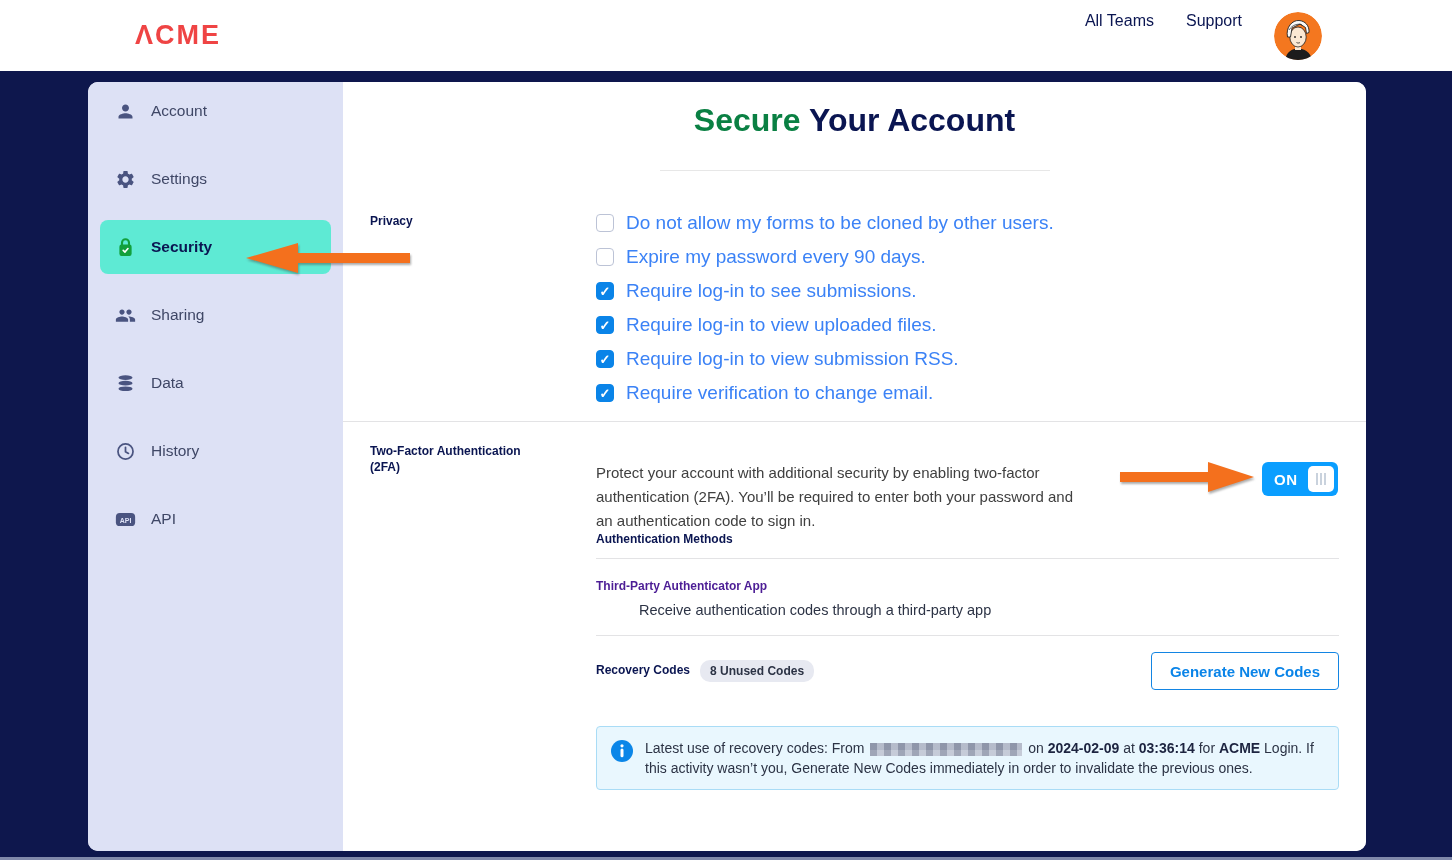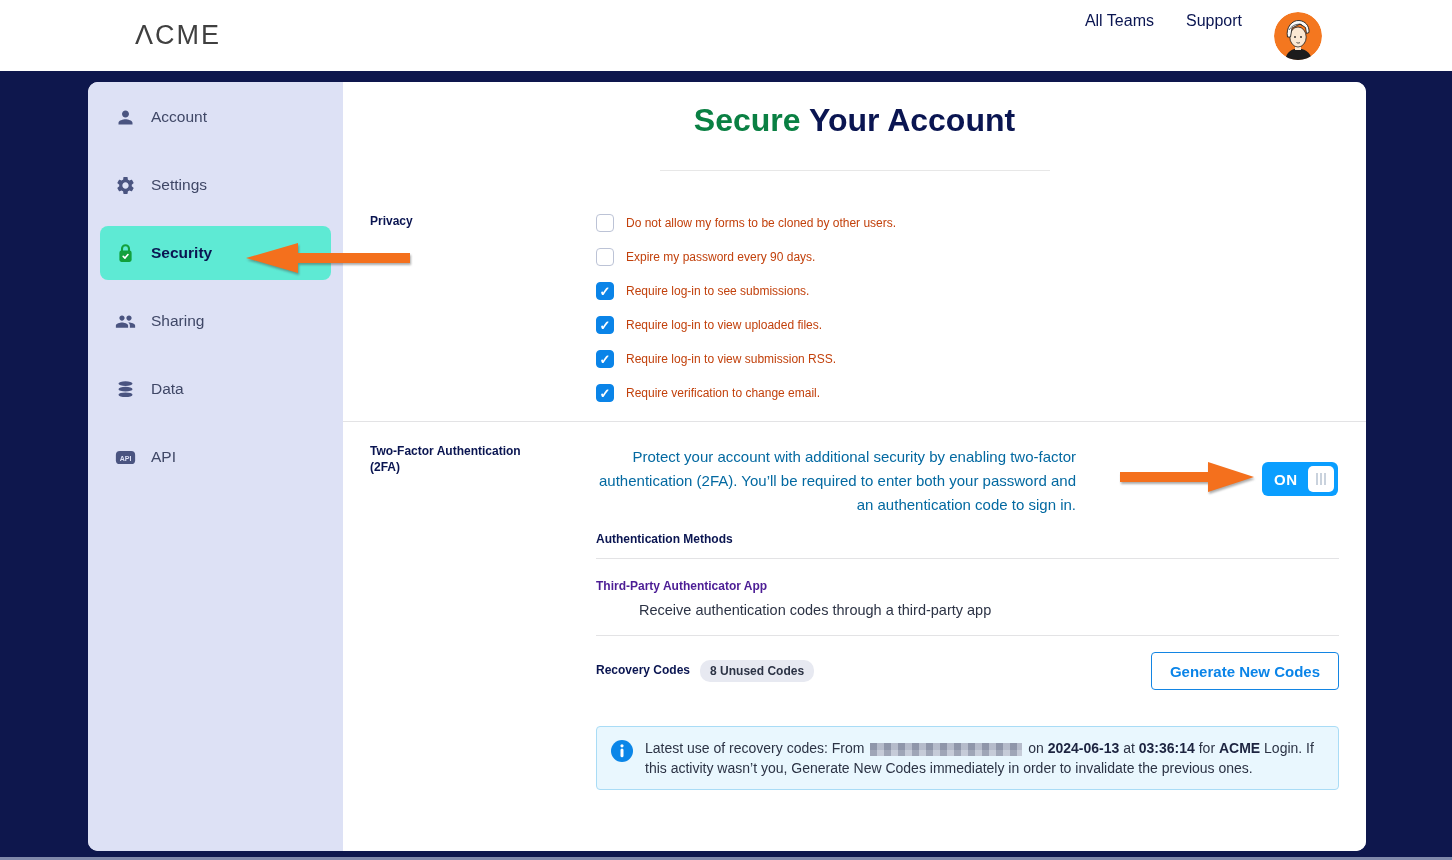--- a/index.html
+++ b/index.html
@@ -2,31 +2,31 @@
 <html><head>
 <meta charset="utf-8">
 <style>
   * { margin:0; padding:0; box-sizing:border-box; }
   html,body { width:1452px; height:860px; overflow:hidden; }
   body { font-family:"Liberation Sans", sans-serif; background:#0e174d; position:relative; }
 
   
   .topbar { position:absolute; top:0; left:0; width:1452px; height:71px; background:#ffffff;
             display:flex; align-items:center; justify-content:space-between; padding:0 130px 0 135px; z-index:2; }
-  .logo { font-size:27px; font-weight:400; letter-spacing:2px; color:#404040; }
+  .logo { font-size:27px; font-weight:700; letter-spacing:2px; color:#ef4444; }
   .topnav { display:flex; gap:32px; }
   .topnav a { text-decoration:none; color:#0a1551; font-size:16px; cursor:pointer; }
   .avatar { width:48px; height:48px; border-radius:50%; overflow:hidden; display:block; }
 
   
   .card { position:absolute; left:88px; top:82px; width:1278px; height:769px; background:#ffffff;
           border-radius:10px; display:flex; overflow:hidden; z-index:1; }
 
   
-  .sidebar { width:255px; background:#dde1f5; padding-top:8px; flex-shrink:0; }
+  .sidebar { width:255px; background:#dde1f5; padding-top:2px; flex-shrink:0; }
   .side-item { height:54px; margin:0 12px 14px 12px; padding-left:15px; border-radius:8px;
                display:flex; align-items:center; gap:15px; cursor:pointer; color:#4a5480; }
   .side-item .label { font-size:15.5px; color:#3f4766; }
   .side-item.active { background:#5eead4; }
   .side-item.active .label { font-weight:700; color:#0a1551; }
   .side-icon { width:21px; height:21px; flex-shrink:0; }
 
   
   .content { position:relative; flex:1; background:#ffffff; }
   .page-title { position:absolute; top:20px; left:0; width:100%; text-align:center;
@@ -37,27 +37,27 @@
 
   .section-label { font-size:12px; font-weight:700; color:#0a1551; line-height:1.3; }
 
   .privacy-label { position:absolute; top:132px; left:27px; }
   .privacy-options { position:absolute; top:132px; left:253px; }
   .cb-row { display:flex; align-items:center; gap:12px; height:18px; margin-bottom:16px; cursor:pointer; }
   .checkbox { width:18px; height:18px; border:1.5px solid #bcc3d6; border-radius:4px; background:#fff;
               flex-shrink:0; display:flex; align-items:center; justify-content:center; }
   .checkbox.checked { background:#0a84e8; border-color:#0a84e8; }
   .checkbox.checked::after { content:"✓"; color:#ffffff; font-size:13px; font-weight:700; line-height:1; }
-  .cb-label { font-size:12px; color:#c2410c; }
+  .cb-label { font-size:19px; color:#3b82f6; }
 
   .full-divider { position:absolute; top:339px; left:0; width:100%; height:1px; background:#e3e3e5; }
 
   .twofa-label { position:absolute; top:362px; left:27px; width:215px; }
-  .twofa-desc { position:absolute; top:363px; left:253px; width:480px; font-size:15px;
-                line-height:24px; color:#0369a1;text-align:right; }
+  .twofa-desc { position:absolute; top:379px; left:253px; width:480px; font-size:15px;
+                line-height:24px; color:#404040; }
 
   .toggle { position:absolute; top:380px; right:28px; width:76px; height:34px; background:#0a9eff;
             border-radius:6px; display:flex; align-items:center; justify-content:space-between;
             padding:0 4px 0 12px; cursor:pointer; }
   .toggle .on-text { color:#ffffff; font-weight:700; font-size:15px; letter-spacing:.5px; }
   .toggle .knob { width:26px; height:26px; background:#ffffff; border-radius:5px;
                   display:flex; align-items:center; justify-content:center; gap:2px; }
   .toggle .knob i { display:block; width:2px; height:12px; background:#c9d2dd; }
 
   .methods-heading { position:absolute; top:450px; left:253px; }
@@ -152,20 +152,27 @@
 
     <div class="side-item">
       <svg class="side-icon" viewBox="0 0 24 24">
         <ellipse cx="12" cy="5.2" rx="8" ry="2.7" fill="#4a5480"></ellipse>
         <ellipse cx="12" cy="11.6" rx="8" ry="2.7" fill="#4a5480"></ellipse>
         <ellipse cx="12" cy="18" rx="8" ry="2.7" fill="#4a5480"></ellipse>
       </svg>
       <span class="label">Data</span>
     </div>
 
+    <div class="side-item">
+      <svg class="side-icon" viewBox="0 0 24 24">
+        <circle cx="12" cy="12" r="8.6" fill="none" stroke="#4a5480" stroke-width="2"></circle>
+        <path d="M12 7.2v5l3.4 2" fill="none" stroke="#4a5480" stroke-width="2" stroke-linecap="round"></path>
+      </svg>
+      <span class="label">History</span>
+    </div>
 
     <div class="side-item">
       <svg class="side-icon" viewBox="0 0 24 24">
         <rect x="1" y="4.5" width="22" height="15" rx="4.5" fill="#4a5480"></rect>
         <text x="12" y="15.7" text-anchor="middle" font-size="8" font-weight="bold" fill="#dde1f5" font-family="Liberation Sans, sans-serif">API</text>
       </svg>
       <span class="label">API</span>
     </div>
   </aside>
 
@@ -232,21 +239,21 @@
       </div>
       <button class="gen-btn">Generate New Codes</button>
     </div>
 
     <div class="notice">
       <svg class="notice-icon" viewBox="0 0 22 22">
         <circle cx="11" cy="11" r="11" fill="#0b86e8"></circle>
         <circle cx="11" cy="5.8" r="1.6" fill="#ffffff"></circle>
         <rect x="9.5" y="8.6" width="3" height="8.6" rx="1.5" fill="#ffffff"></rect>
       </svg>
-      <p class="notice-text"><span>Latest use of recovery codes: From </span><span class="redacted"></span><span> on </span><b>2024-06-13</b><span> at </span><b>03:36:14</b><span> for </span><b>ACME</b><span> Login. If this activity wasn’t you, Generate New Codes immediately in order to invalidate the previous ones.</span></p>
+      <p class="notice-text"><span>Latest use of recovery codes: From </span><span class="redacted"></span><span> on </span><b>2024-02-09</b><span> at </span><b>03:36:14</b><span> for </span><b>ACME</b><span> Login. If this activity wasn’t you, Generate New Codes immediately in order to invalidate the previous ones.</span></p>
     </div>
   </main>
 </div>
 
 <svg id="arrow-security" class="arrow" width="164" height="32" viewBox="0 0 164 32">
   <rect x="48" y="11" width="116" height="10" fill="#f4701d"></rect>
   <polygon points="0,16 52,1 52,31" fill="#f4701d"></polygon>
 </svg>
 
 <svg id="arrow-toggle" class="arrow" width="134" height="36" viewBox="0 0 134 36">

